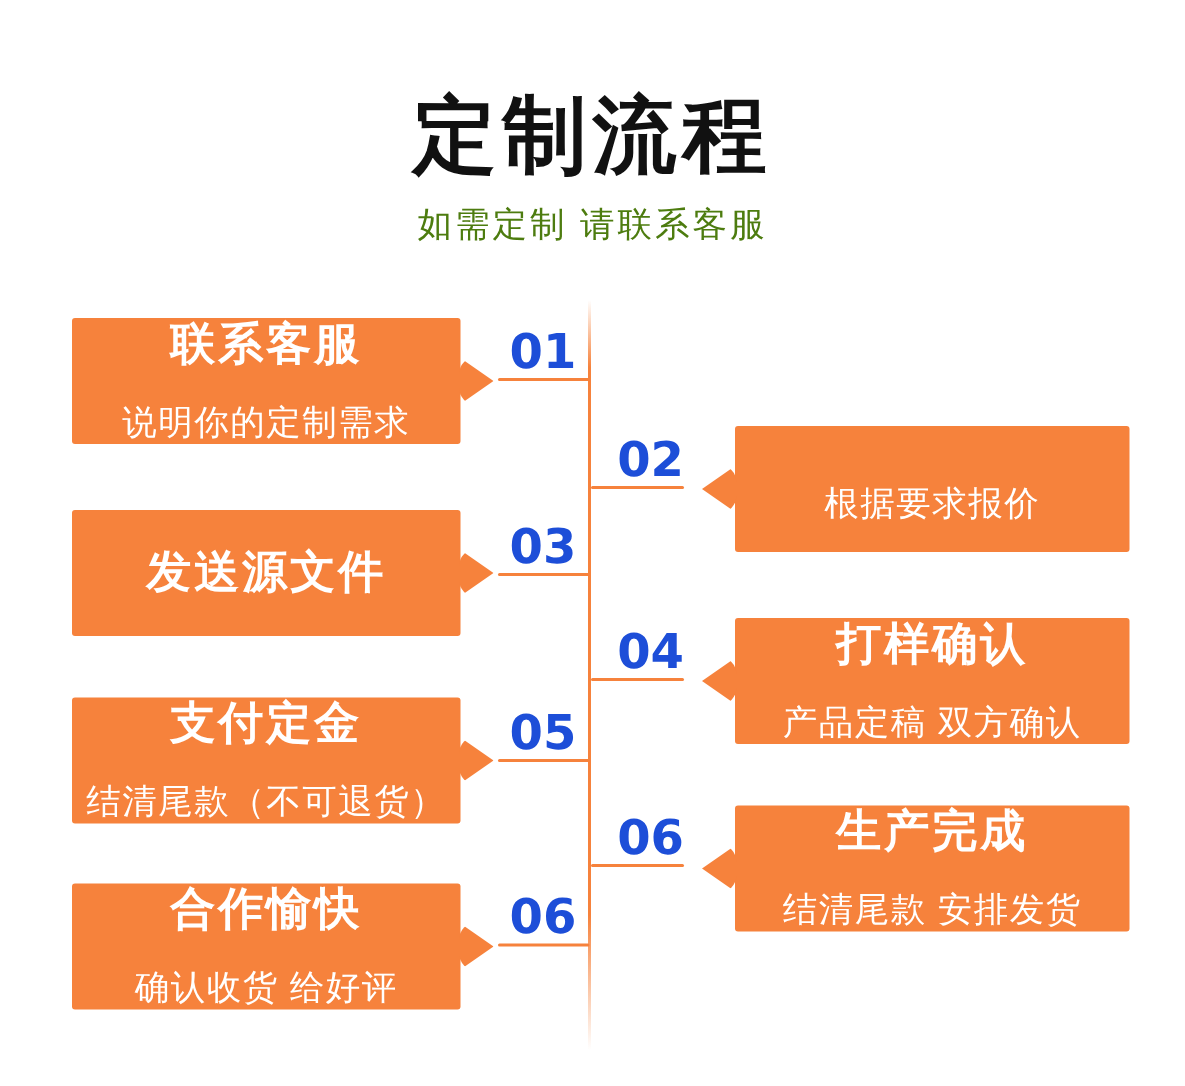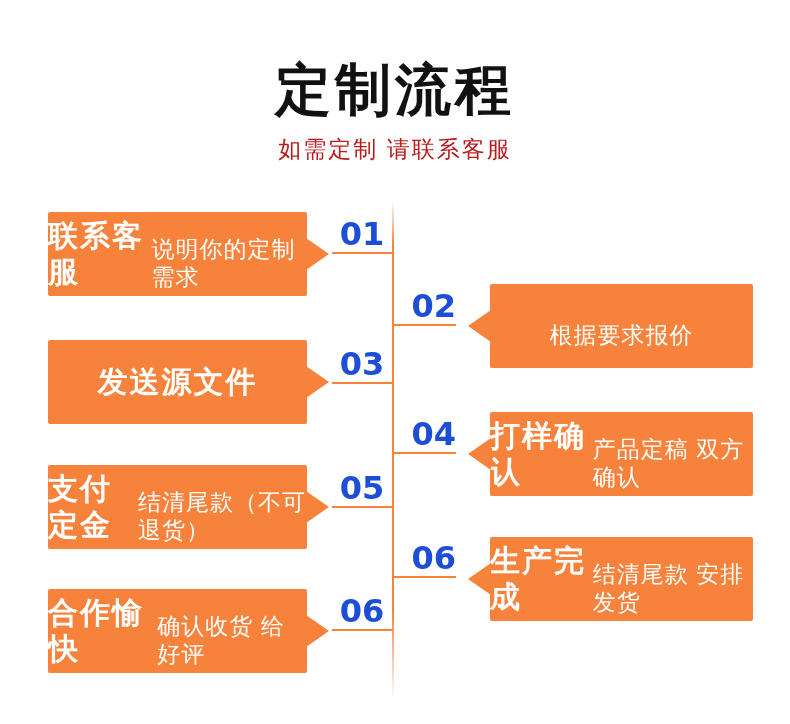--- a/index.html
+++ b/index.html
@@ -1,30 +1,30 @@
 <!DOCTYPE html>
 <html><head>
 <meta charset="utf-8">
 <style>
-  * { margin:0; padding:0; box-sizing:border-box; }
+  * { margin:0; padding:0; box-sizing:border-box;border-radius:20px; }
   body { background:#ffffff; font-family:"Liberation Sans","DejaVu Sans",sans-serif; }
   .canvas { position:relative; width:790px; height:724px; background:#ffffff; overflow:hidden; margin:0 auto; }
 
   
   .hdr { position:absolute; left:0; top:58px; width:790px; text-align:center; }
   .hdr-title { font-size:56px; font-weight:bold; color:#111111; letter-spacing:4px; line-height:1.15; }
-  .hdr-sub { margin-top:12px; font-size:23px; font-weight:500; color:#b91c1c; letter-spacing:2px; }
+  .hdr-sub { margin-top:12px; font-size:23px; font-weight:500; color:#4d7c0f; letter-spacing:2px; }
 
   
   .vline { position:absolute; left:392px; top:200px; width:2px; height:500px;
            background:linear-gradient(to bottom, rgba(246,130,60,0) 0%, #f6823c 9%, #f6823c 82%, rgba(246,130,60,0) 100%); }
 
   
   .box { position:absolute; height:84px; background:#f6823c; border-radius:2px; color:#ffffff;
-         display:flex; flex-direction:row; align-items:center; justify-content:center; }
+         display:flex; flex-direction:column; align-items:center; justify-content:center; }
   .box.left  { left:48px;  width:259px; }
   .box.right { left:490px; width:263px; }
   .box-title { font-size:30px; font-weight:bold; letter-spacing:2px; line-height:1.2; }
   .box-desc  { font-size:23px; font-weight:400; letter-spacing:1px; margin-top:20px; line-height:1.2; }
   .arrow { position:absolute; top:50%; transform:translateY(-50%); width:0; height:0;
            border-top:16px solid transparent; border-bottom:16px solid transparent; }
   .box.left  .arrow { right:-22px; border-left:23px solid #f6823c; }
   .box.right .arrow { left:-22px;  border-right:23px solid #f6823c; }
 
   

